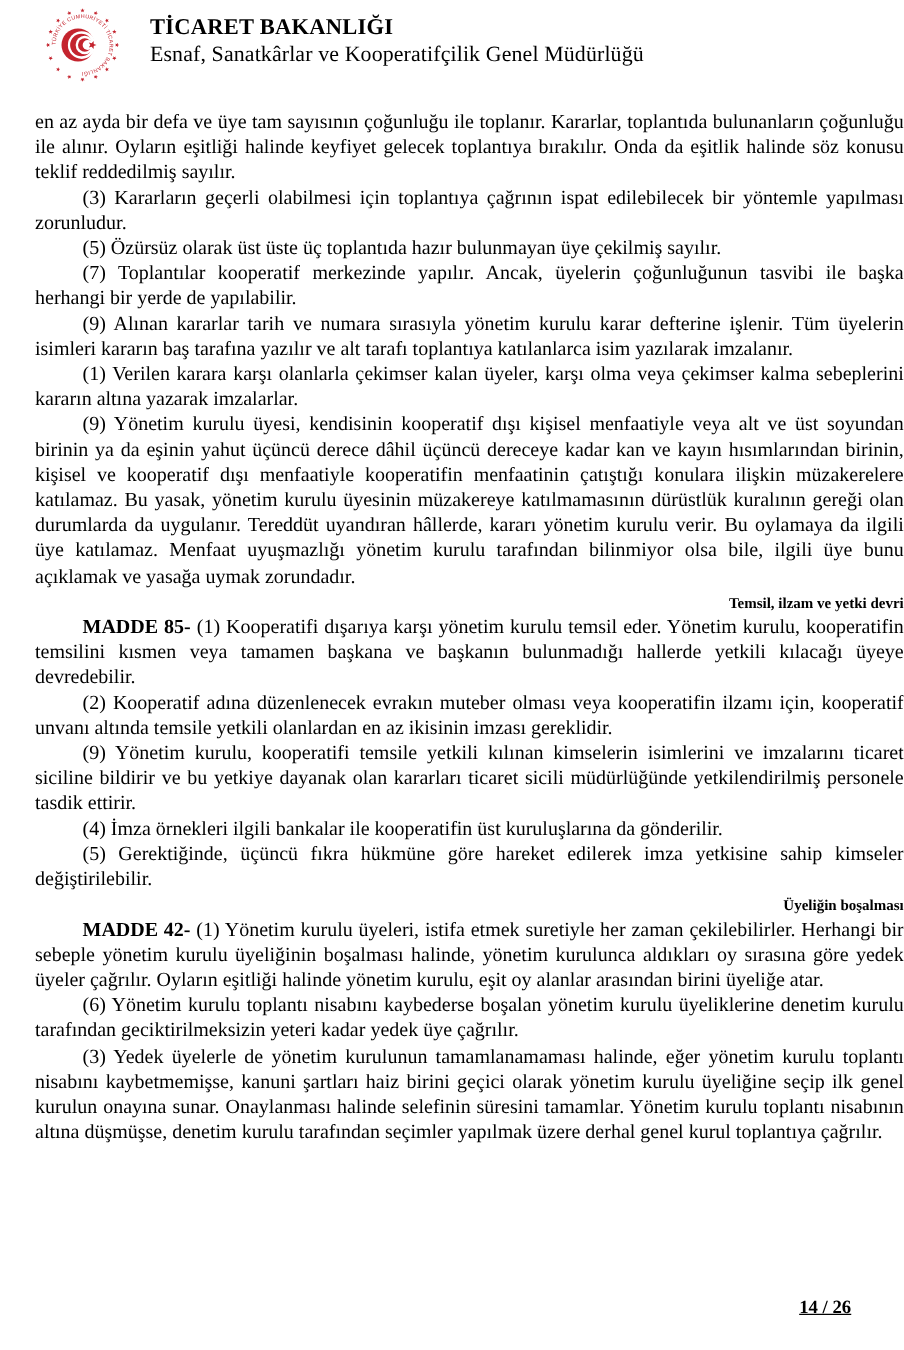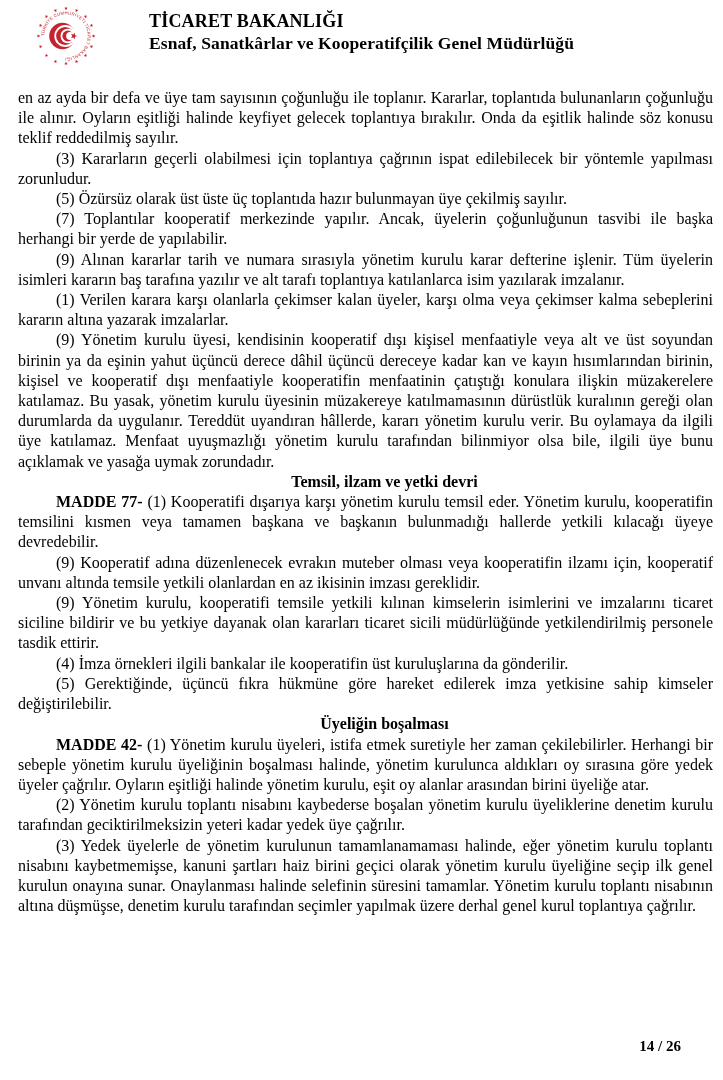--- a/index.html
+++ b/index.html
@@ -6,43 +6,43 @@
   .page{
     position:relative;
     width:723px;height:1080px;
     background:#ffffff;
     font-family:"Liberation Serif","DejaVu Serif",serif;
     color:#000;
     overflow:hidden;
   }
   
   .logo{position:absolute;left:36px;top:6px;width:60px;height:60px;}
-  .header-text{position:absolute;left:120px;top:10px;margin-left:29px;}
+  .header-text{position:absolute;left:120px;top:10px;}
   .header-title{
     font-size:18px;font-weight:bold;letter-spacing:.2px;line-height:22px;
   }
   .header-subtitle{
-    font-size:17.5px;font-weight:bold;letter-spacing:.1px;line-height:22px;
+    font-size:17.5px;font-weight:normal;letter-spacing:.1px;line-height:22px;
   }
   
   .doc-body{
-    position:absolute;left:18px;top:88px;width:695px;
+    position:absolute;left:28px;top:88px;width:695px;
     font-size:16px;line-height:20.2px;text-align:justify;
   }
   .doc-body p{margin:0;text-indent:38px;}
   .doc-body p.cont{text-indent:0;}
   .sec-heading{
-    margin:7px 0 0 0;font-size:16px;font-weight:bold;
-    text-indent:38px;text-align:center;line-height:20.2px;
+    margin:7px 0 0 0;font-size:12px;font-weight:bold;
+    text-indent:38px;text-align:right;line-height:20.2px;
   }
   .madde-label{font-weight:bold;}
   
   .footer-page{
     position:absolute;top:1038px;right:42px;
-    font-size:15px;font-weight:bold;
+    font-size:15px;font-weight:bold;text-decoration:underline;
   }
 </style>
 </head>
 <body>
 
 <div class="page">
 
   <svg class="logo" viewBox="0 0 100 100" xmlns="http://www.w3.org/2000/svg" aria-hidden="true">
     <defs>
       <polygon id="st" points="0,-3 0.76,-1.05 2.85,-0.93 1.24,0.4 1.76,2.43 0,1.3 -1.76,2.43 -1.24,0.4 -2.85,-0.93 -0.76,-1.05"></polygon>
@@ -91,27 +91,27 @@
   <div class="doc-body">
     <p class="cont">en az ayda bir defa ve üye tam sayısının çoğunluğu ile toplanır. Kararlar, toplantıda bulunanların çoğunluğu ile alınır. Oyların eşitliği halinde keyfiyet gelecek toplantıya bırakılır. Onda da eşitlik halinde söz konusu teklif reddedilmiş sayılır.</p>
     <p>(3) Kararların geçerli olabilmesi için toplantıya çağrının ispat edilebilecek bir yöntemle yapılması zorunludur.</p>
     <p>(5) Özürsüz olarak üst üste üç toplantıda hazır bulunmayan üye çekilmiş sayılır.</p>
     <p>(7) Toplantılar kooperatif merkezinde yapılır. Ancak, üyelerin çoğunluğunun tasvibi ile başka herhangi bir yerde de yapılabilir.</p>
     <p>(9) Alınan kararlar tarih ve numara sırasıyla yönetim kurulu karar defterine işlenir. Tüm üyelerin isimleri kararın baş tarafına yazılır ve alt tarafı toplantıya katılanlarca isim yazılarak imzalanır.</p>
     <p>(1) Verilen karara karşı olanlarla çekimser kalan üyeler, karşı olma veya çekimser kalma sebeplerini kararın altına yazarak imzalarlar.</p>
     <p>(9) Yönetim kurulu üyesi, kendisinin kooperatif dışı kişisel menfaatiyle veya alt ve üst soyundan birinin ya da eşinin yahut üçüncü derece dâhil üçüncü dereceye kadar kan ve kayın hısımlarından birinin, kişisel ve kooperatif dışı menfaatiyle kooperatifin menfaatinin çatıştığı konulara ilişkin müzakerelere katılamaz. Bu yasak, yönetim kurulu üyesinin müzakereye katılmamasının dürüstlük kuralının gereği olan durumlarda da uygulanır. Tereddüt uyandıran hâllerde, kararı yönetim kurulu verir. Bu oylamaya da ilgili üye katılamaz. Menfaat uyuşmazlığı yönetim kurulu tarafından bilinmiyor olsa bile, ilgili üye bunu açıklamak ve yasağa uymak zorundadır.</p>
 
     <p class="sec-heading">Temsil, ilzam ve yetki devri</p>
-    <p><span class="madde-label">MADDE 77-</span><span> (1) Kooperatifi dışarıya karşı yönetim kurulu temsil eder. Yönetim kurulu, kooperatifin temsilini kısmen veya tamamen başkana ve başkanın bulunmadığı hallerde yetkili kılacağı üyeye devredebilir.</span></p>
-    <p>(9) Kooperatif adına düzenlenecek evrakın muteber olması veya kooperatifin ilzamı için, kooperatif unvanı altında temsile yetkili olanlardan en az ikisinin imzası gereklidir.</p>
+    <p><span class="madde-label">MADDE 85-</span><span> (1) Kooperatifi dışarıya karşı yönetim kurulu temsil eder. Yönetim kurulu, kooperatifin temsilini kısmen veya tamamen başkana ve başkanın bulunmadığı hallerde yetkili kılacağı üyeye devredebilir.</span></p>
+    <p>(2) Kooperatif adına düzenlenecek evrakın muteber olması veya kooperatifin ilzamı için, kooperatif unvanı altında temsile yetkili olanlardan en az ikisinin imzası gereklidir.</p>
     <p>(9) Yönetim kurulu, kooperatifi temsile yetkili kılınan kimselerin isimlerini ve imzalarını ticaret siciline bildirir ve bu yetkiye dayanak olan kararları ticaret sicili müdürlüğünde yetkilendirilmiş personele tasdik ettirir.</p>
     <p>(4) İmza örnekleri ilgili bankalar ile kooperatifin üst kuruluşlarına da gönderilir.</p>
     <p>(5) Gerektiğinde, üçüncü fıkra hükmüne göre hareket edilerek imza yetkisine sahip kimseler değiştirilebilir.</p>
 
     <p class="sec-heading">Üyeliğin boşalması</p>
     <p><span class="madde-label">MADDE 42-</span><span> (1) Yönetim kurulu üyeleri, istifa etmek suretiyle her zaman çekilebilirler. Herhangi bir sebeple yönetim kurulu üyeliğinin boşalması halinde, yönetim kurulunca aldıkları oy sırasına göre yedek üyeler çağrılır. Oyların eşitliği halinde yönetim kurulu, eşit oy alanlar arasından birini üyeliğe atar.</span></p>
-    <p>(2) Yönetim kurulu toplantı nisabını kaybederse boşalan yönetim kurulu üyeliklerine denetim kurulu tarafından geciktirilmeksizin yeteri kadar yedek üye çağrılır.</p>
+    <p>(6) Yönetim kurulu toplantı nisabını kaybederse boşalan yönetim kurulu üyeliklerine denetim kurulu tarafından geciktirilmeksizin yeteri kadar yedek üye çağrılır.</p>
     <p>(3) Yedek üyelerle de yönetim kurulunun tamamlanamaması halinde, eğer yönetim kurulu toplantı nisabını kaybetmemişse, kanuni şartları haiz birini geçici olarak yönetim kurulu üyeliğine seçip ilk genel kurulun onayına sunar. Onaylanması halinde selefinin süresini tamamlar. Yönetim kurulu toplantı nisabının altına düşmüşse, denetim kurulu tarafından seçimler yapılmak üzere derhal genel kurul toplantıya çağrılır.</p>
   </div>
 
   <div class="footer-page">14 / 26</div>
 
 </div>
 
 </body></html>

